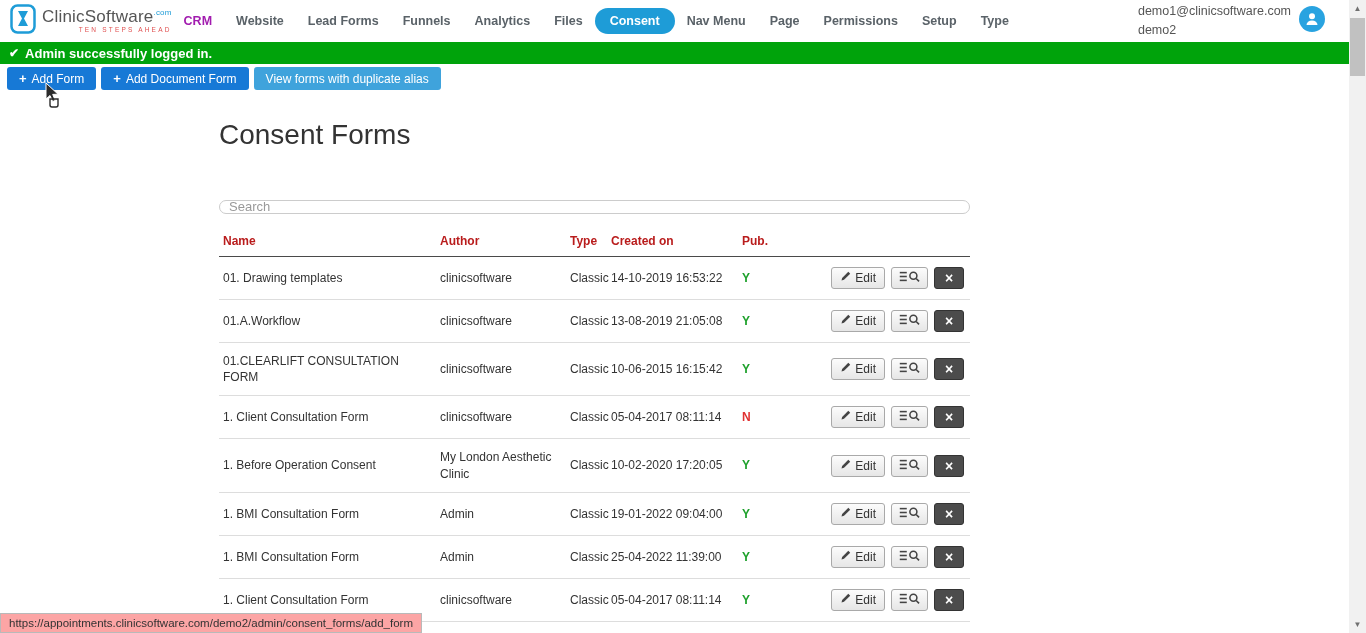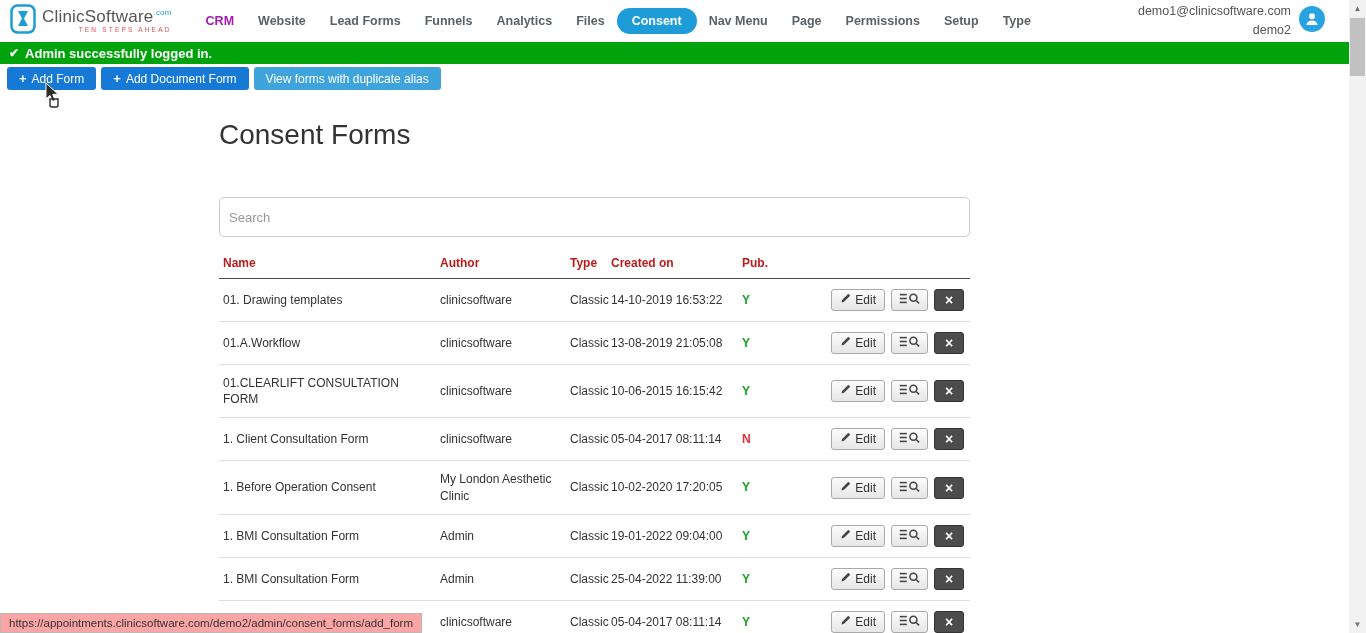--- a/index.html
+++ b/index.html
@@ -3,50 +3,50 @@
 <meta charset="utf-8">
 <style>
   * { box-sizing: border-box; margin: 0; padding: 0; }
   html,body { width:1366px; height:633px; overflow:hidden; background:#fff;
     font-family:"Liberation Sans", sans-serif; }
   .app { position:relative; width:1366px; height:633px; background:#fff; }
   .content { width:1349px; }
 
   
   header { display:flex; align-items:center; height:42px; padding:0 10px; background:#fff; }
-  .logo { display:flex; align-items:center; gap:6px; margin-right:22px; }
+  .logo { display:flex; align-items:center; gap:6px; }
   .logo-text { line-height:1; }
   .logo-name { font-size:17px; color:#555; letter-spacing:.2px; }
   .logo-name sup { font-size:8px; color:#1e9cd7; }
   .logo-tagline { display:block; font-size:6.5px; color:#e05050; letter-spacing:2.2px; text-align:right; margin-top:2px; }
   nav { display:flex; align-items:center; flex:1; }
   .nav-item { font-size:12.5px; font-weight:bold; color:#5a6268; padding:6px 12px; text-decoration:none; cursor:pointer; white-space:nowrap; }
   .nav-item.danger { color:#a21caf; }
   .nav-item.active { background:#1e9cd7; color:#fff; border-radius:16px; padding:6px 15px; }
   .account { display:flex; align-items:flex-start; gap:8px; margin-right:14px; }
-  .account-text { text-align:right; font-size:12.5px; color:#555; line-height:1.5; }
+  .account-text { text-align:left; font-size:12.5px; color:#555; line-height:1.5; }
   .avatar { width:26px; height:26px; border-radius:50%; background:#29a3e0; display:flex; align-items:center; justify-content:center; cursor:pointer; margin-top:4px; }
 
   
   .banner { width:1349px; height:22px; background:#00a30b; color:#fff; display:flex; align-items:center; gap:6px; padding:0 9px; font-size:13px; font-weight:bold; }
   .banner .check { font-size:12px; }
 
   
   .toolbar { display:flex; gap:5px; padding:3px 7px; }
   .tbtn { border:none; color:#fff; font-size:12px; height:23px; padding:0 12px; border-radius:3px; cursor:pointer; display:inline-flex; align-items:center; gap:5px; font-family:inherit; }
   .tbtn .plus { font-weight:bold; font-size:13px; }
   .tbtn.primary { background:#1779d6; }
   .tbtn.light { background:#3fa3dc; }
 
   .cursor { position:absolute; left:42px; top:82px; z-index:50; }
 
   
   main { margin-left:219px; width:751px; }
   h1 { font-size:28px; font-weight:500; color:#333; margin:26px 0 46px 0; }
-  .search-input { width:751px; height:40px; border:1px solid #ccc; border-radius:5px; padding:0 9px; font-size:13px; color:#15803d; font-family:inherit; outline:none; }
+  .search-input { width:751px; height:14px; border:1px solid #ccc; border-radius:10px; padding:0 9px; font-size:13px; color:#15803d; font-family:inherit; outline:none; }
   .search-input::placeholder { color:#999; }
 
   table { border-collapse:collapse; width:751px; margin-top:11px; table-layout:fixed; }
   col.c-name{width:217px} col.c-author{width:130px} col.c-type{width:41px} col.c-created{width:131px} col.c-pub{width:83px} col.c-actions{width:149px}
   thead td { font-size:12px; font-weight:bold; color:#b91c1c; padding:8px 8px 8px 4px; border-bottom:1px solid #4a4a4a; }
   tbody td { font-size:12px; color:#333; padding:10px 8px 10px 4px; border-bottom:1px solid #ddd; vertical-align:middle; line-height:1.35; }
   td.pub { font-weight:bold; }
   td.pub.yes { color:#1ea12c; }
   td.pub.no { color:#e03131; }
   td.actions { text-align:right; padding-right:6px; white-space:nowrap; }

